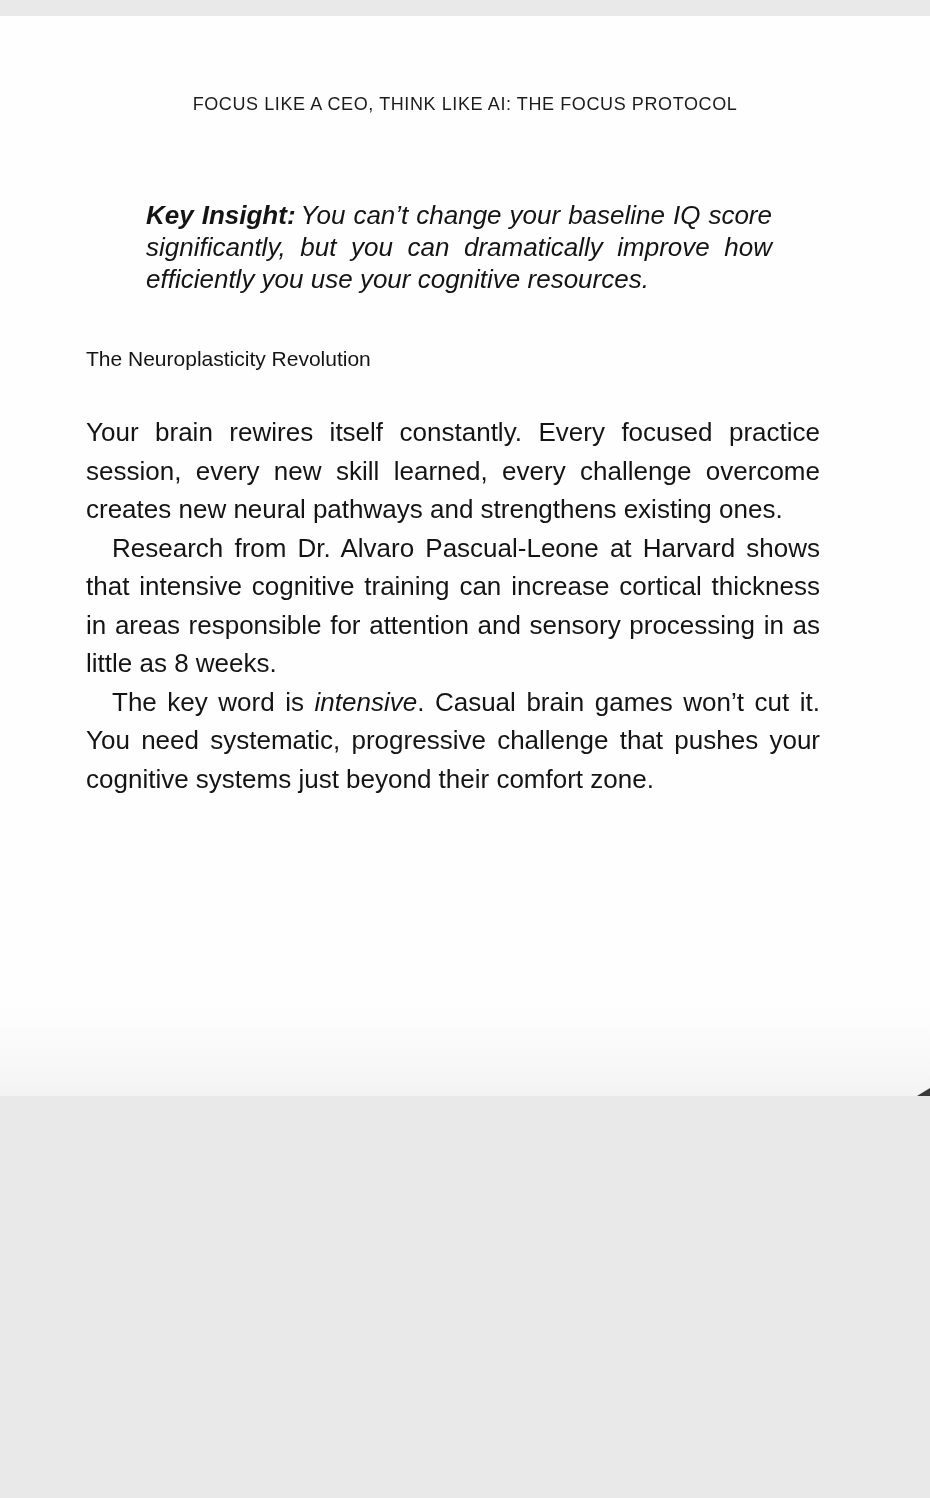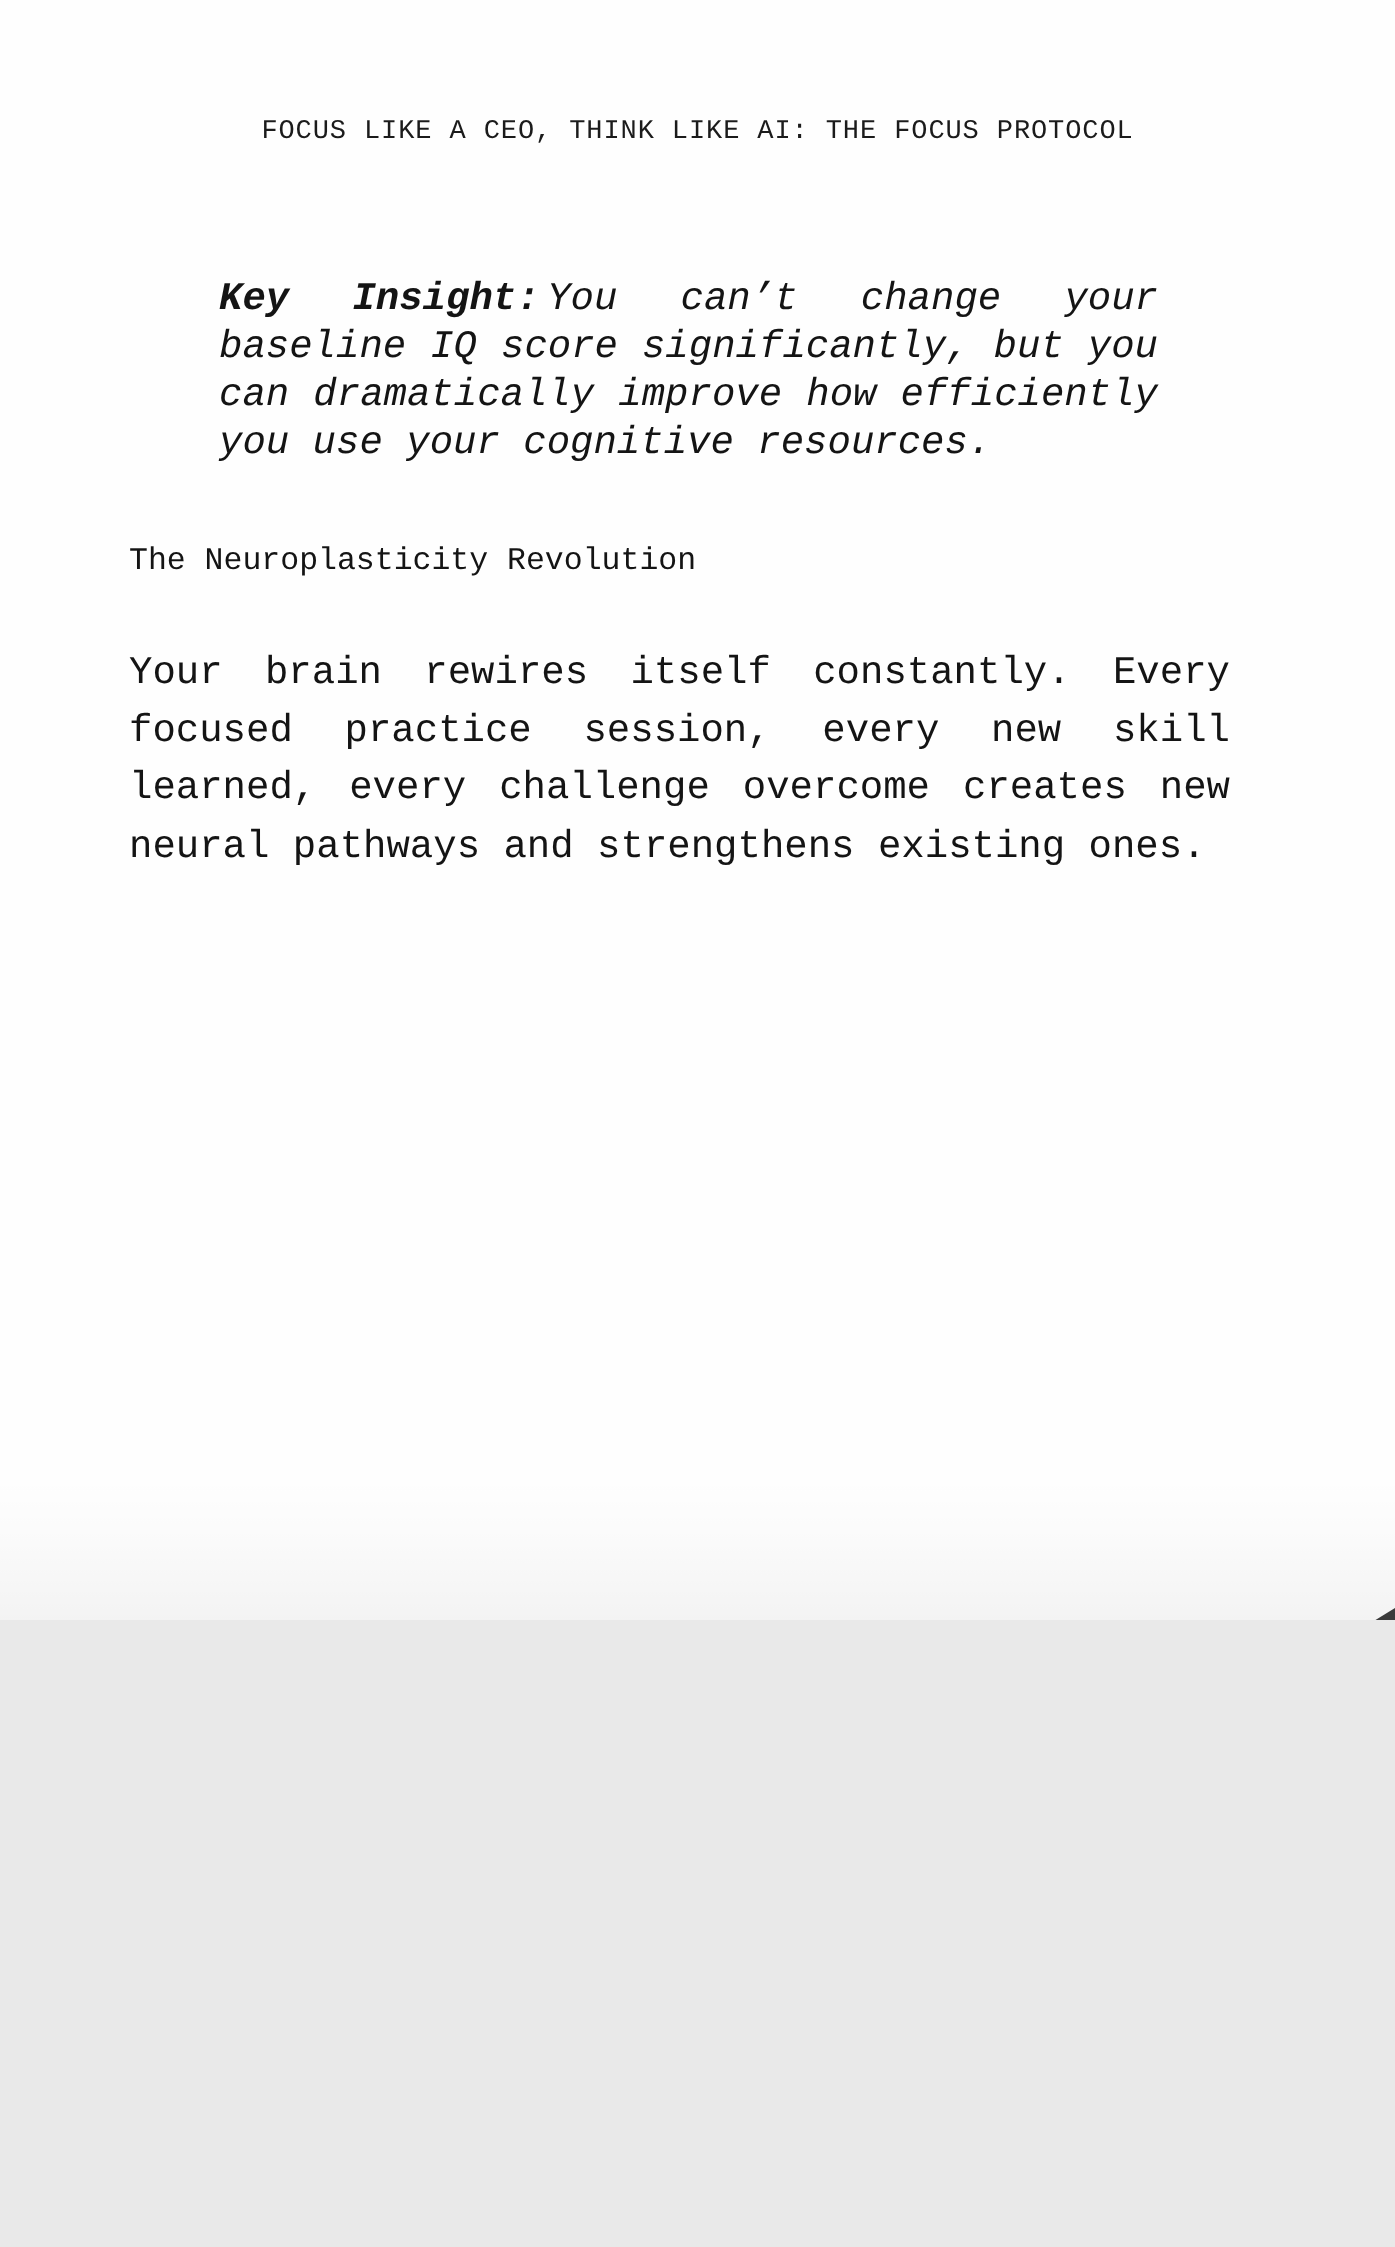--- a/index.html
+++ b/index.html
@@ -4,24 +4,24 @@
 <style>
   html, body {
     margin: 0;
     padding: 0;
     background: #e9e9e9;
   }
   .page {
     position: relative;
     width: 930px;
     height: 1080px;
-    margin: 0 auto;
+    margin: 16px auto;
     background: #fefefe;
     color: #141414;
-    font-family: Liberation Mono, monospace;
+    font-family: Liberation Sans, sans-serif;
     overflow: hidden;
   }
   .running-head {
     position: absolute;
     top: 78px;
     left: 0;
     width: 930px;
     text-align: center;
     font-size: 18px;
     letter-spacing: 0.6px;
@@ -105,21 +105,23 @@
 
 
 
 
     <div class="quote"><span class="qlead">Key Insight:</span><span>You can’t change your baseline IQ score significantly, but you can dramatically improve how efficiently you use your cognitive resources.</span></div>
 
     <h2 class="section-heading">The Neuroplasticity Revolution</h2>
 
     <p class="para"><span>Your brain rewires itself constantly. Every focused practice session, every new skill learned, every challenge overcome creates new neural pathways and strengthens existing ones.</span></p>
 
+    <p class="para indent"><span>Research from Dr. Alvaro Pascual-Leone at Harvard shows that intensive cognitive training can increase cortical thickness in areas responsible for attention and sensory processing in as little as 8 weeks.</span></p>
 
+    <p class="para indent"><span>The key word is </span><i>intensive</i><span>. Casual brain games won’t cut it. You need systematic, progressive challenge that pushes your cognitive systems just beyond their comfort zone.</span></p>
 
   </div>
 
   <div class="footer-page-number">6</div>
 
   <div class="bottom-shade"></div>
 
   <div class="corner-artifact"></div>
 
 </div>

